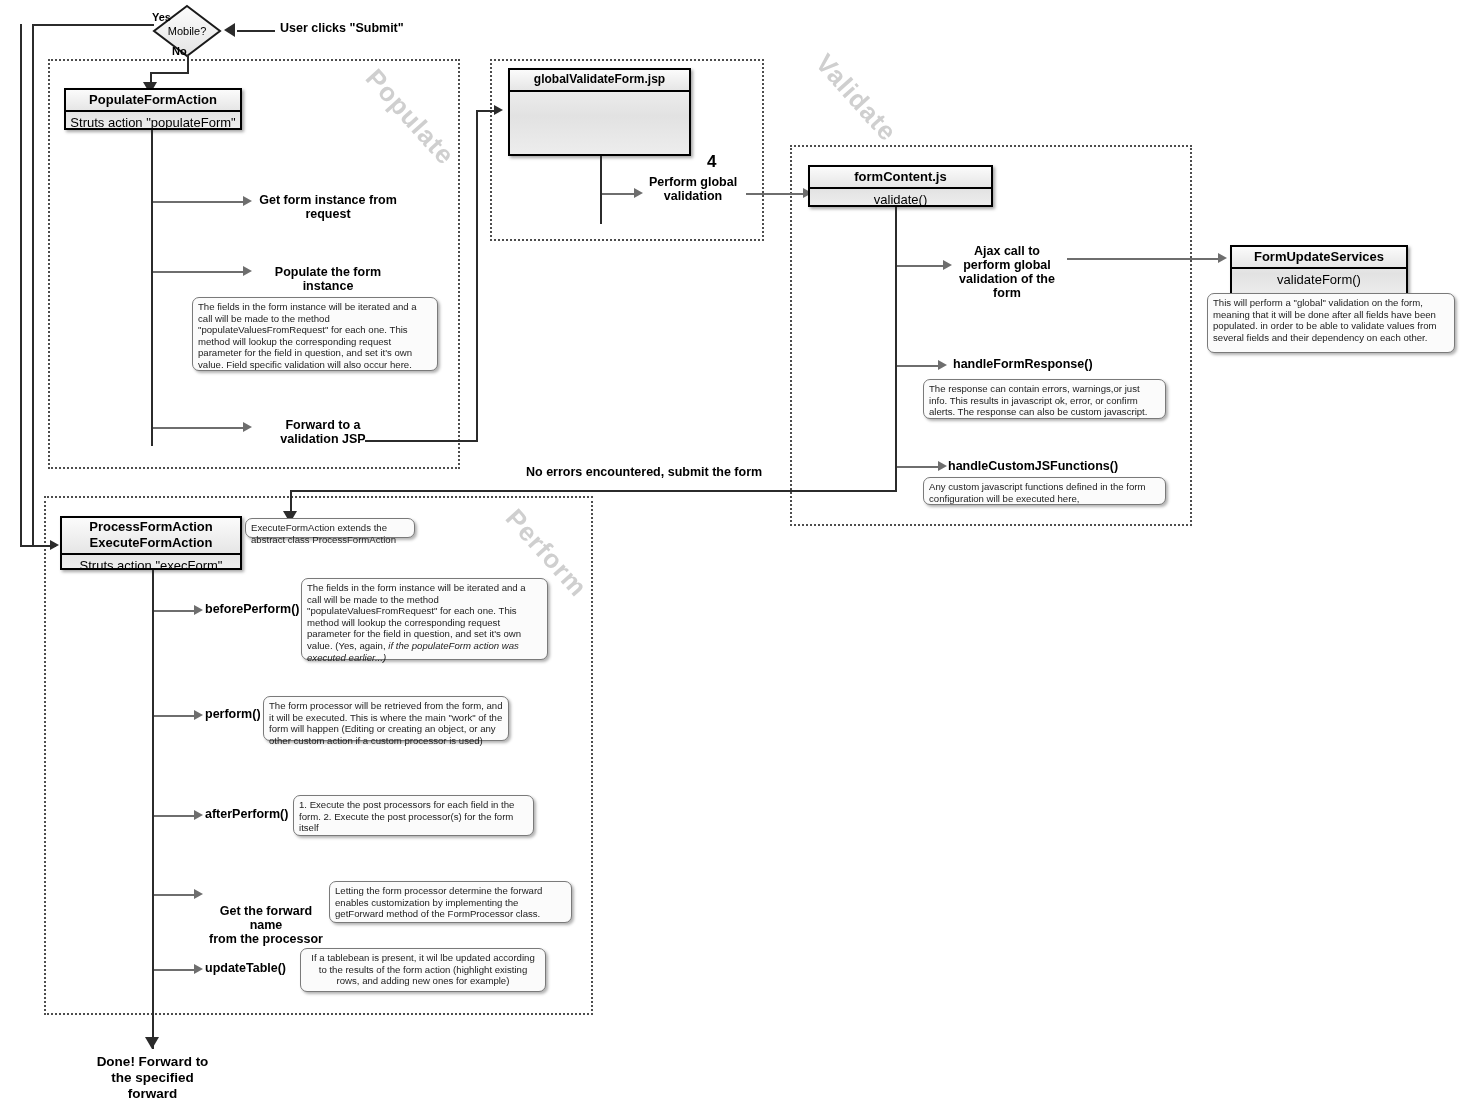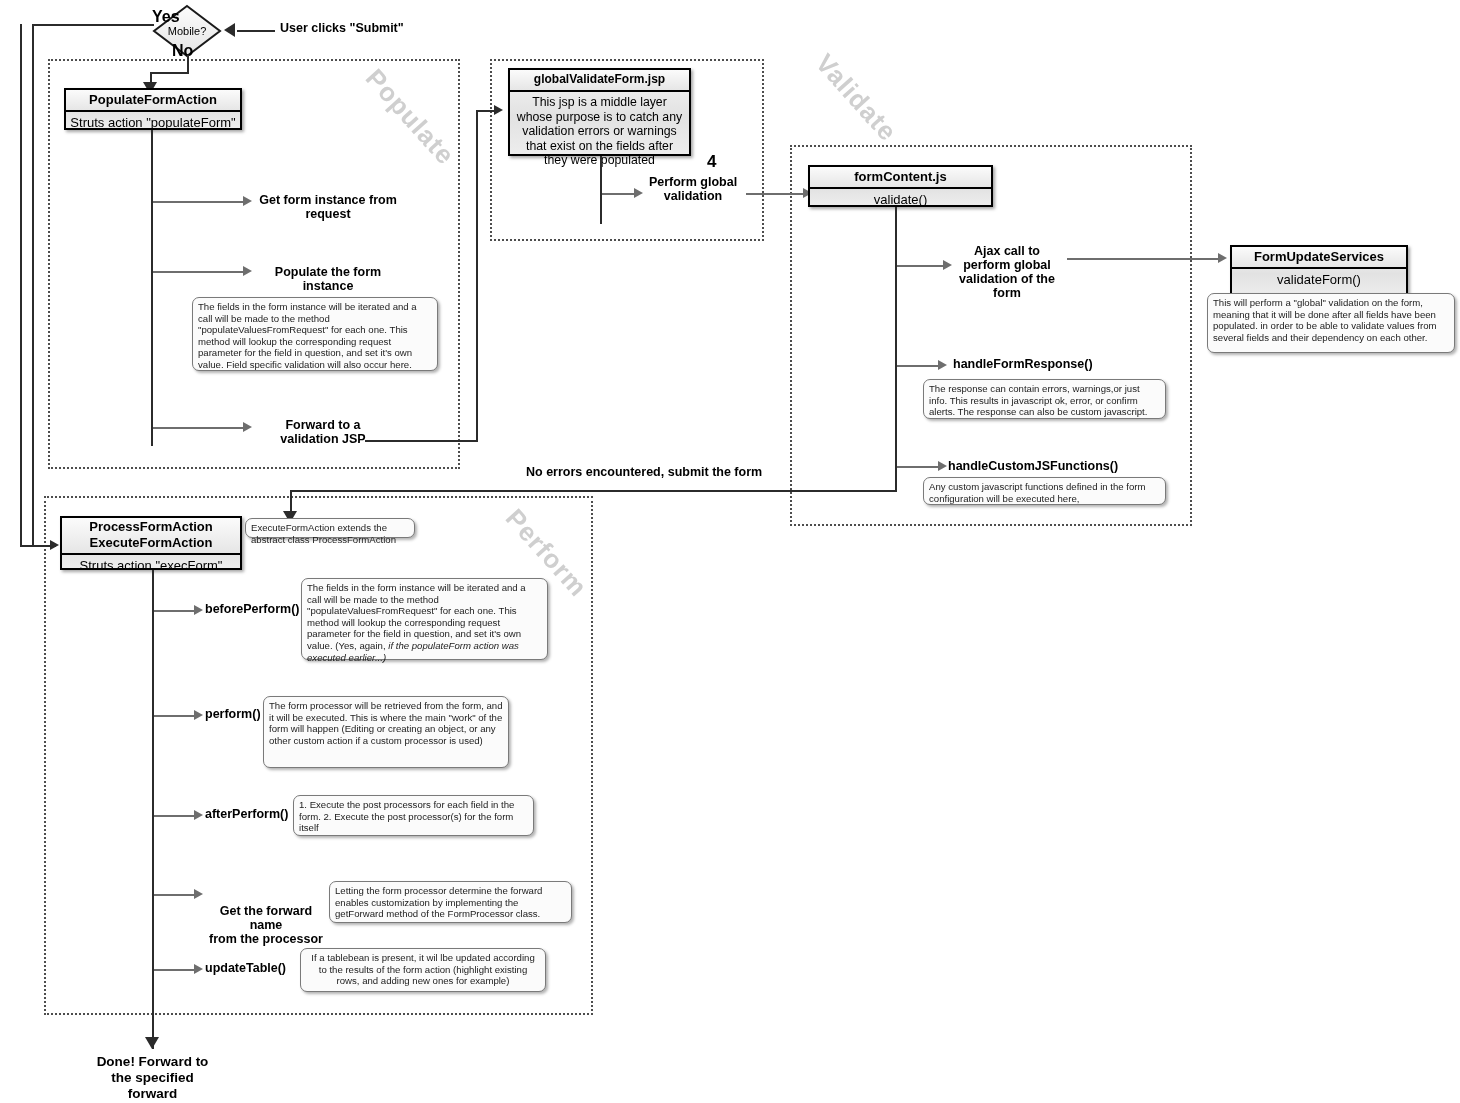--- a/index.html
+++ b/index.html
@@ -80,21 +80,21 @@
 
   
   .lbl {
     position: absolute;
     font-size: 12.5px;
     line-height: 14px;
     white-space: pre-line;
   }
   .lbl.bold { font-weight: bold; }
   .lbl.center { text-align: center; }
-  .lbl.small { font-size: 16px; text-align: right; }
+  .lbl.small { font-size: 11px; text-align: right; }
   .lbl.big { font-size: 17px; font-weight: bold; }
 
   
   .hline { position: absolute; height: 0; border-top: 2px solid #6e6e6e; }
   .vline { position: absolute; width: 0; border-left: 2px solid #6e6e6e; }
   .hline.dark { border-top-color: #2b2b2b; }
   .vline.dark { border-left-color: #2b2b2b; }
 
   .arrow-r {
     position: absolute;
@@ -207,21 +207,20 @@
   <div class="lbl bold center" style="left:268px; top:418px; width:110px;">Forward to a
 validation JSP</div>
 
   <div class="hline dark" style="left:365px; top:440px; width:113px;"></div>
   <div class="vline dark" style="left:476px; top:110px; height:332px;"></div>
   <div class="hline dark" style="left:476px; top:110px; width:20px;"></div>
   <div class="arrow-r dark" style="left:494px; top:105px;"></div>
 
   <div class="classbox" style="left:508px; top:68px; width:183px; height:88px;">
     <div class="title" style="font-size:12px;">globalValidateForm.jsp</div>
-    <div class="body multi">This jsp is a middle layer whose purpose is to catch any validation errors or warnings that exist on the fields after they were populated</div>
   </div>
 
   <div class="vline dark" style="left:600px; top:156px; height:68px;"></div>
 
   <div class="hline" style="left:602px; top:193px; width:32px;"></div>
   <div class="arrow-r" style="left:634px; top:188px;"></div>
   <div class="lbl bold center" style="left:645px; top:175px; width:96px;">Perform global
 validation</div>
   <div class="lbl big" style="left:707px; top:155px;">4</div>
 
@@ -281,21 +280,21 @@
   <div class="hline" style="left:154px; top:610px; width:42px;"></div>
   <div class="arrow-r" style="left:194px; top:605px;"></div>
   <div class="lbl bold" style="left:205px; top:602px;">beforePerform()</div>
   <div class="note" style="left:301px; top:578px; width:247px; height:82px;">
     <span>The fields in the form instance will be iterated and a call will be made to the method "populateValuesFromRequest" for each one. This method will lookup the corresponding request parameter for the field in question, and set it's own value. (Yes, again, </span><em>if the populateForm action was executed earlier...)</em>
   </div>
 
   <div class="hline" style="left:154px; top:715px; width:42px;"></div>
   <div class="arrow-r" style="left:194px; top:710px;"></div>
   <div class="lbl bold" style="left:205px; top:707px;">perform()</div>
-  <div class="note" style="left:263px; top:696px; width:246px; height:72px;">The form processor will be retrieved from the form, and it will be executed. This is where the main "work" of the form will happen (Editing or creating an object, or any other custom action if a custom processor is used)</div>
+  <div class="note" style="left:263px; top:696px; width:246px; height:45px;">The form processor will be retrieved from the form, and it will be executed. This is where the main "work" of the form will happen (Editing or creating an object, or any other custom action if a custom processor is used)</div>
 
   <div class="hline" style="left:154px; top:815px; width:42px;"></div>
   <div class="arrow-r" style="left:194px; top:810px;"></div>
   <div class="lbl bold" style="left:205px; top:807px;">afterPerform()</div>
   <div class="note" style="left:293px; top:795px; width:241px; height:41px;">1. Execute the post processors for each field in the form.
 2. Execute the post processor(s) for the form itself</div>
 
   <div class="hline" style="left:154px; top:894px; width:42px;"></div>
   <div class="arrow-r" style="left:194px; top:889px;"></div>
   <div class="lbl bold center" style="left:203px; top:884px; width:126px;margin-top:20px;">Get the forward name

